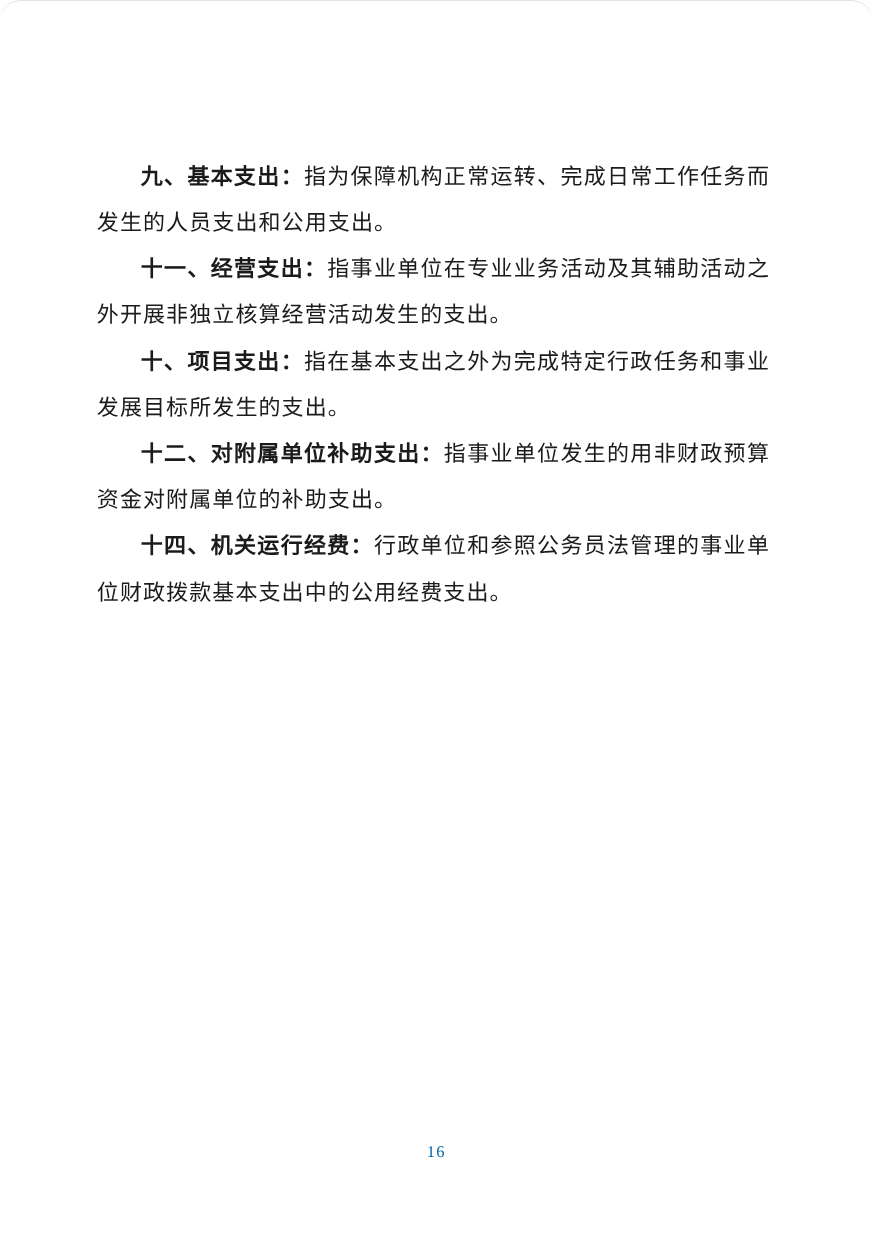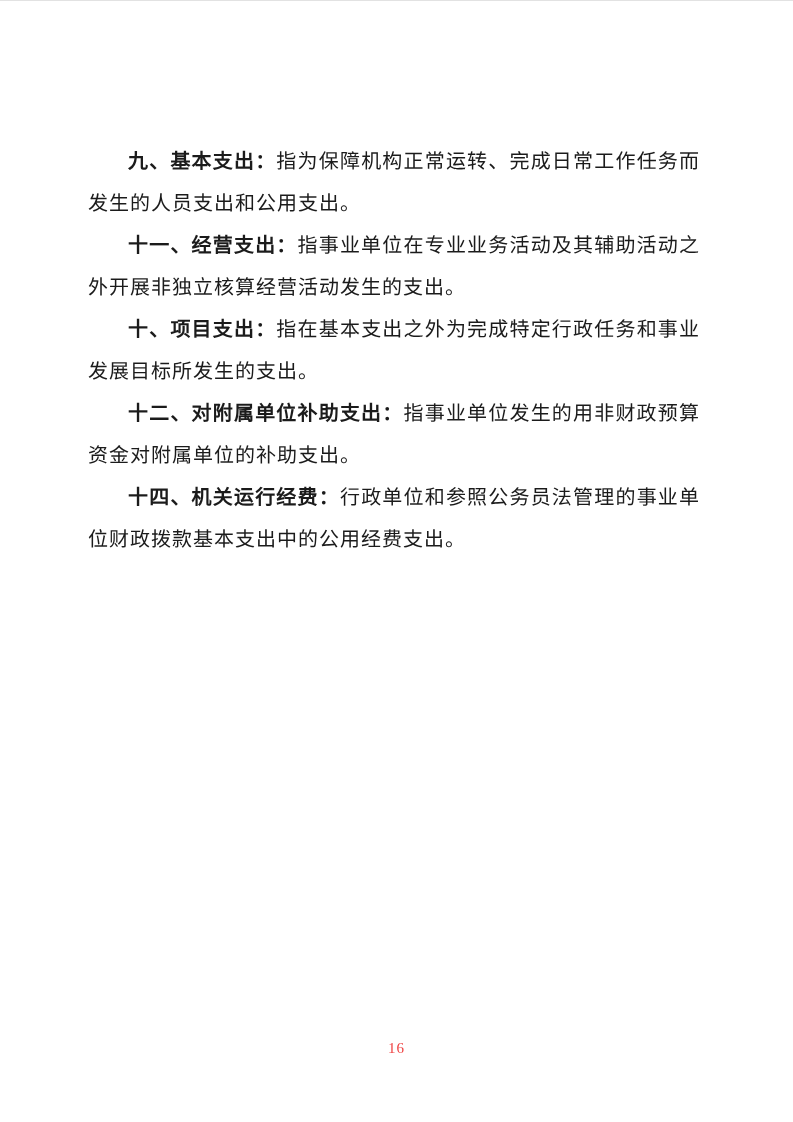--- a/index.html
+++ b/index.html
@@ -10,20 +10,21 @@
   .page {
     position: relative;
     width: 793px;
     height: 1122px;
     background: #ffffff;
     overflow: hidden;
     font-family: "Liberation Serif", "DejaVu Serif", serif;
     color: #1b1b1b;
     border-top: 1px solid #e2e2e2;
     box-sizing: border-box;
+    border-radius: 19px;
   }
   .content {
     position: absolute;
     left: 88px;
     top: 139px;
     width: 612px;
   }
   .para {
     margin: 0;
     font-size: 20px;
@@ -38,21 +39,21 @@
     font-weight: 700;
   }
   .page-number {
     position: absolute;
     top: 1037px;
     left: 0;
     width: 100%;
     text-align: center;
     font-size: 15px;
     line-height: 20px;
-    color: #ef4444;
+    color: #0369a1;
     letter-spacing: 1px;
     font-family: Liberation Serif, serif;
   }
 </style>
 </head>
 <body>
 
 <div class="page">
   <main class="content">
     <p class="para"><b class="term">九、基本支出：</b><span>指为保障机构正常运转、完成日常工作任务而发生的人员支出和公用支出。</span></p>

